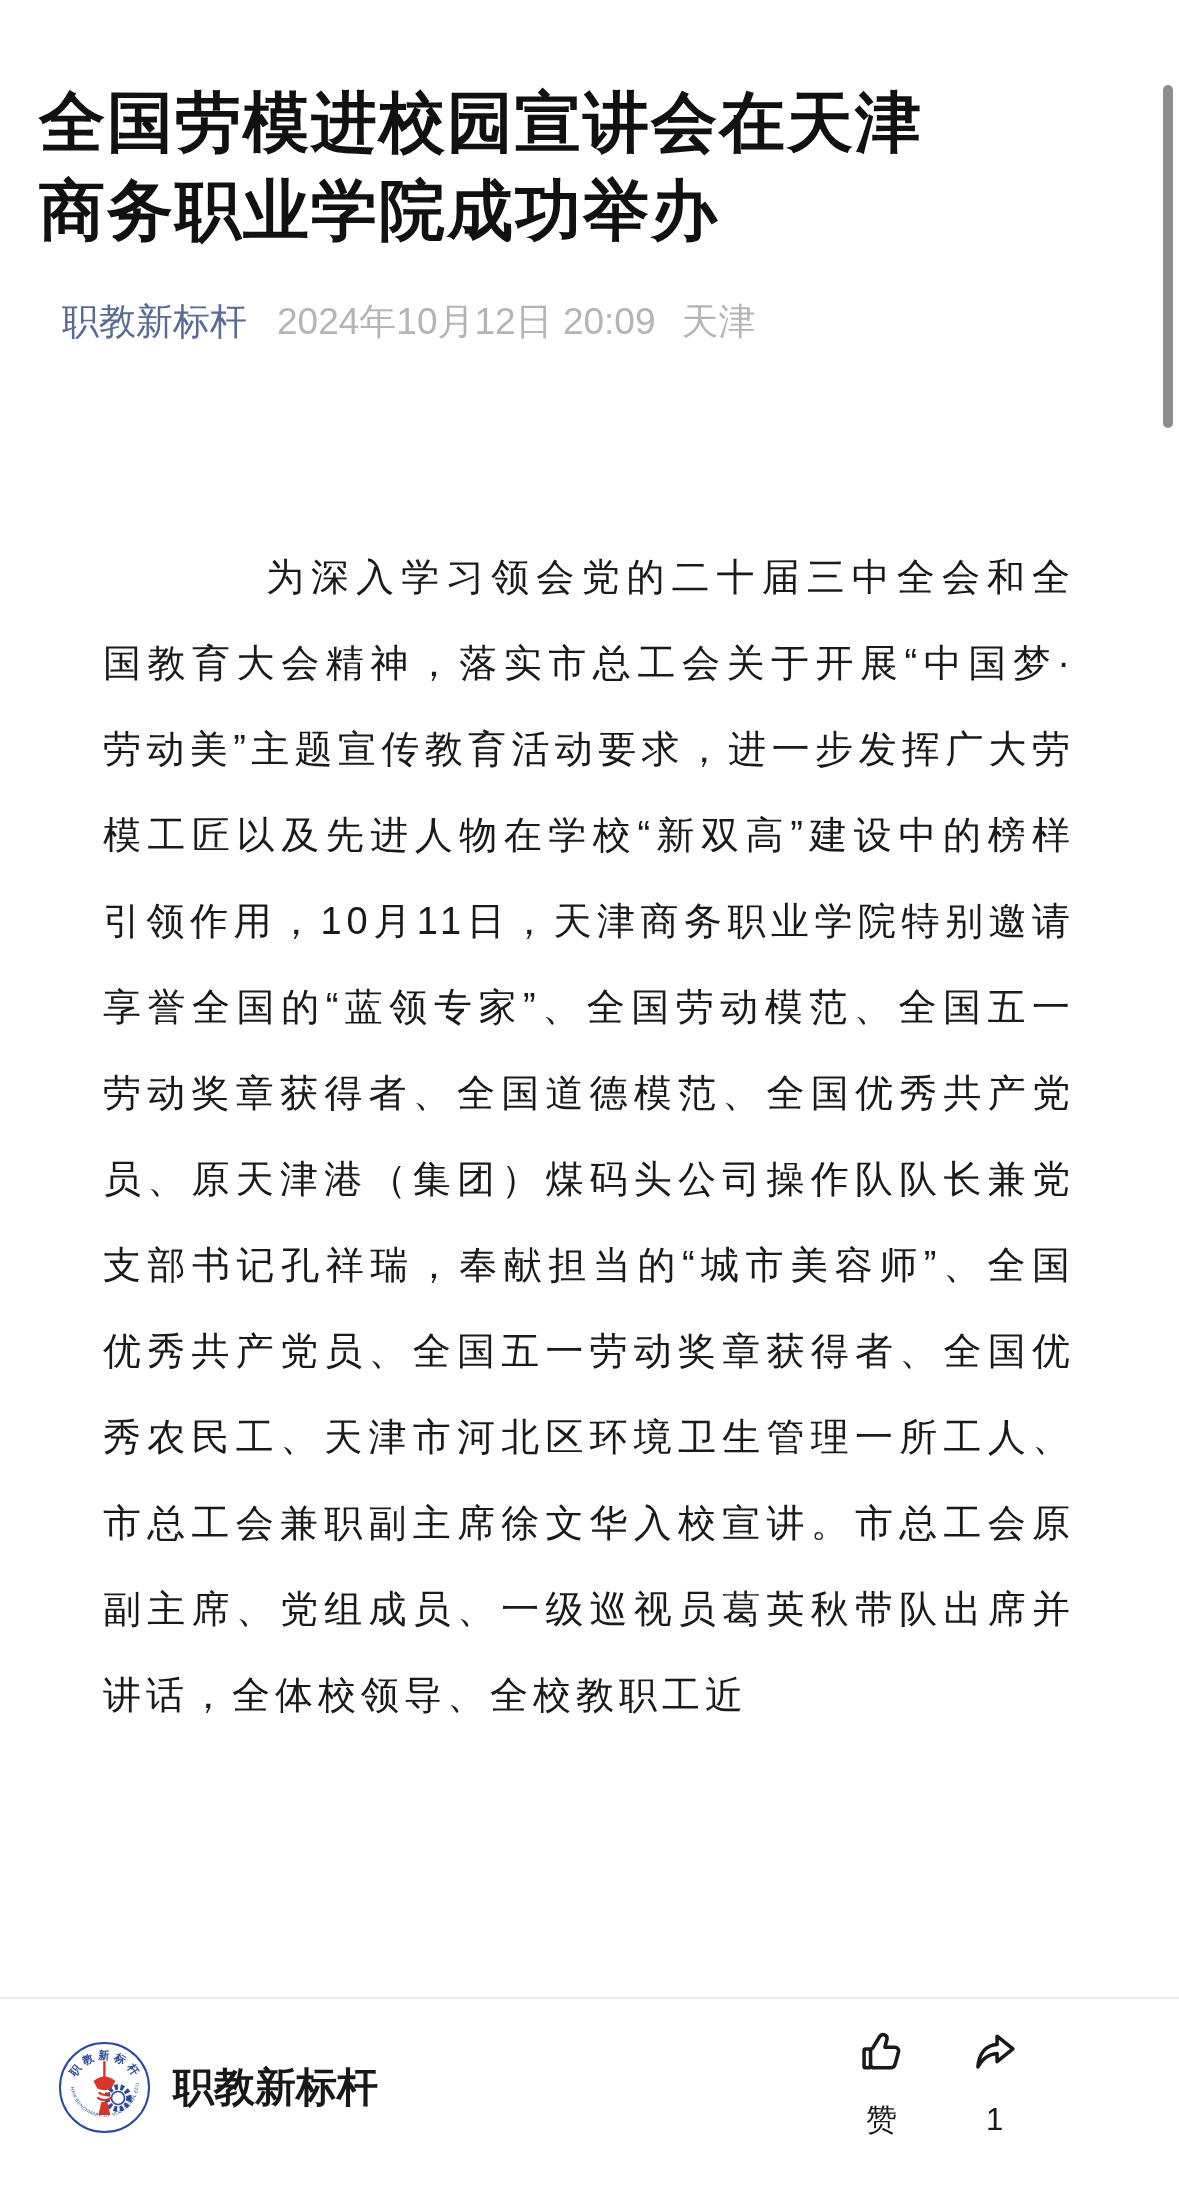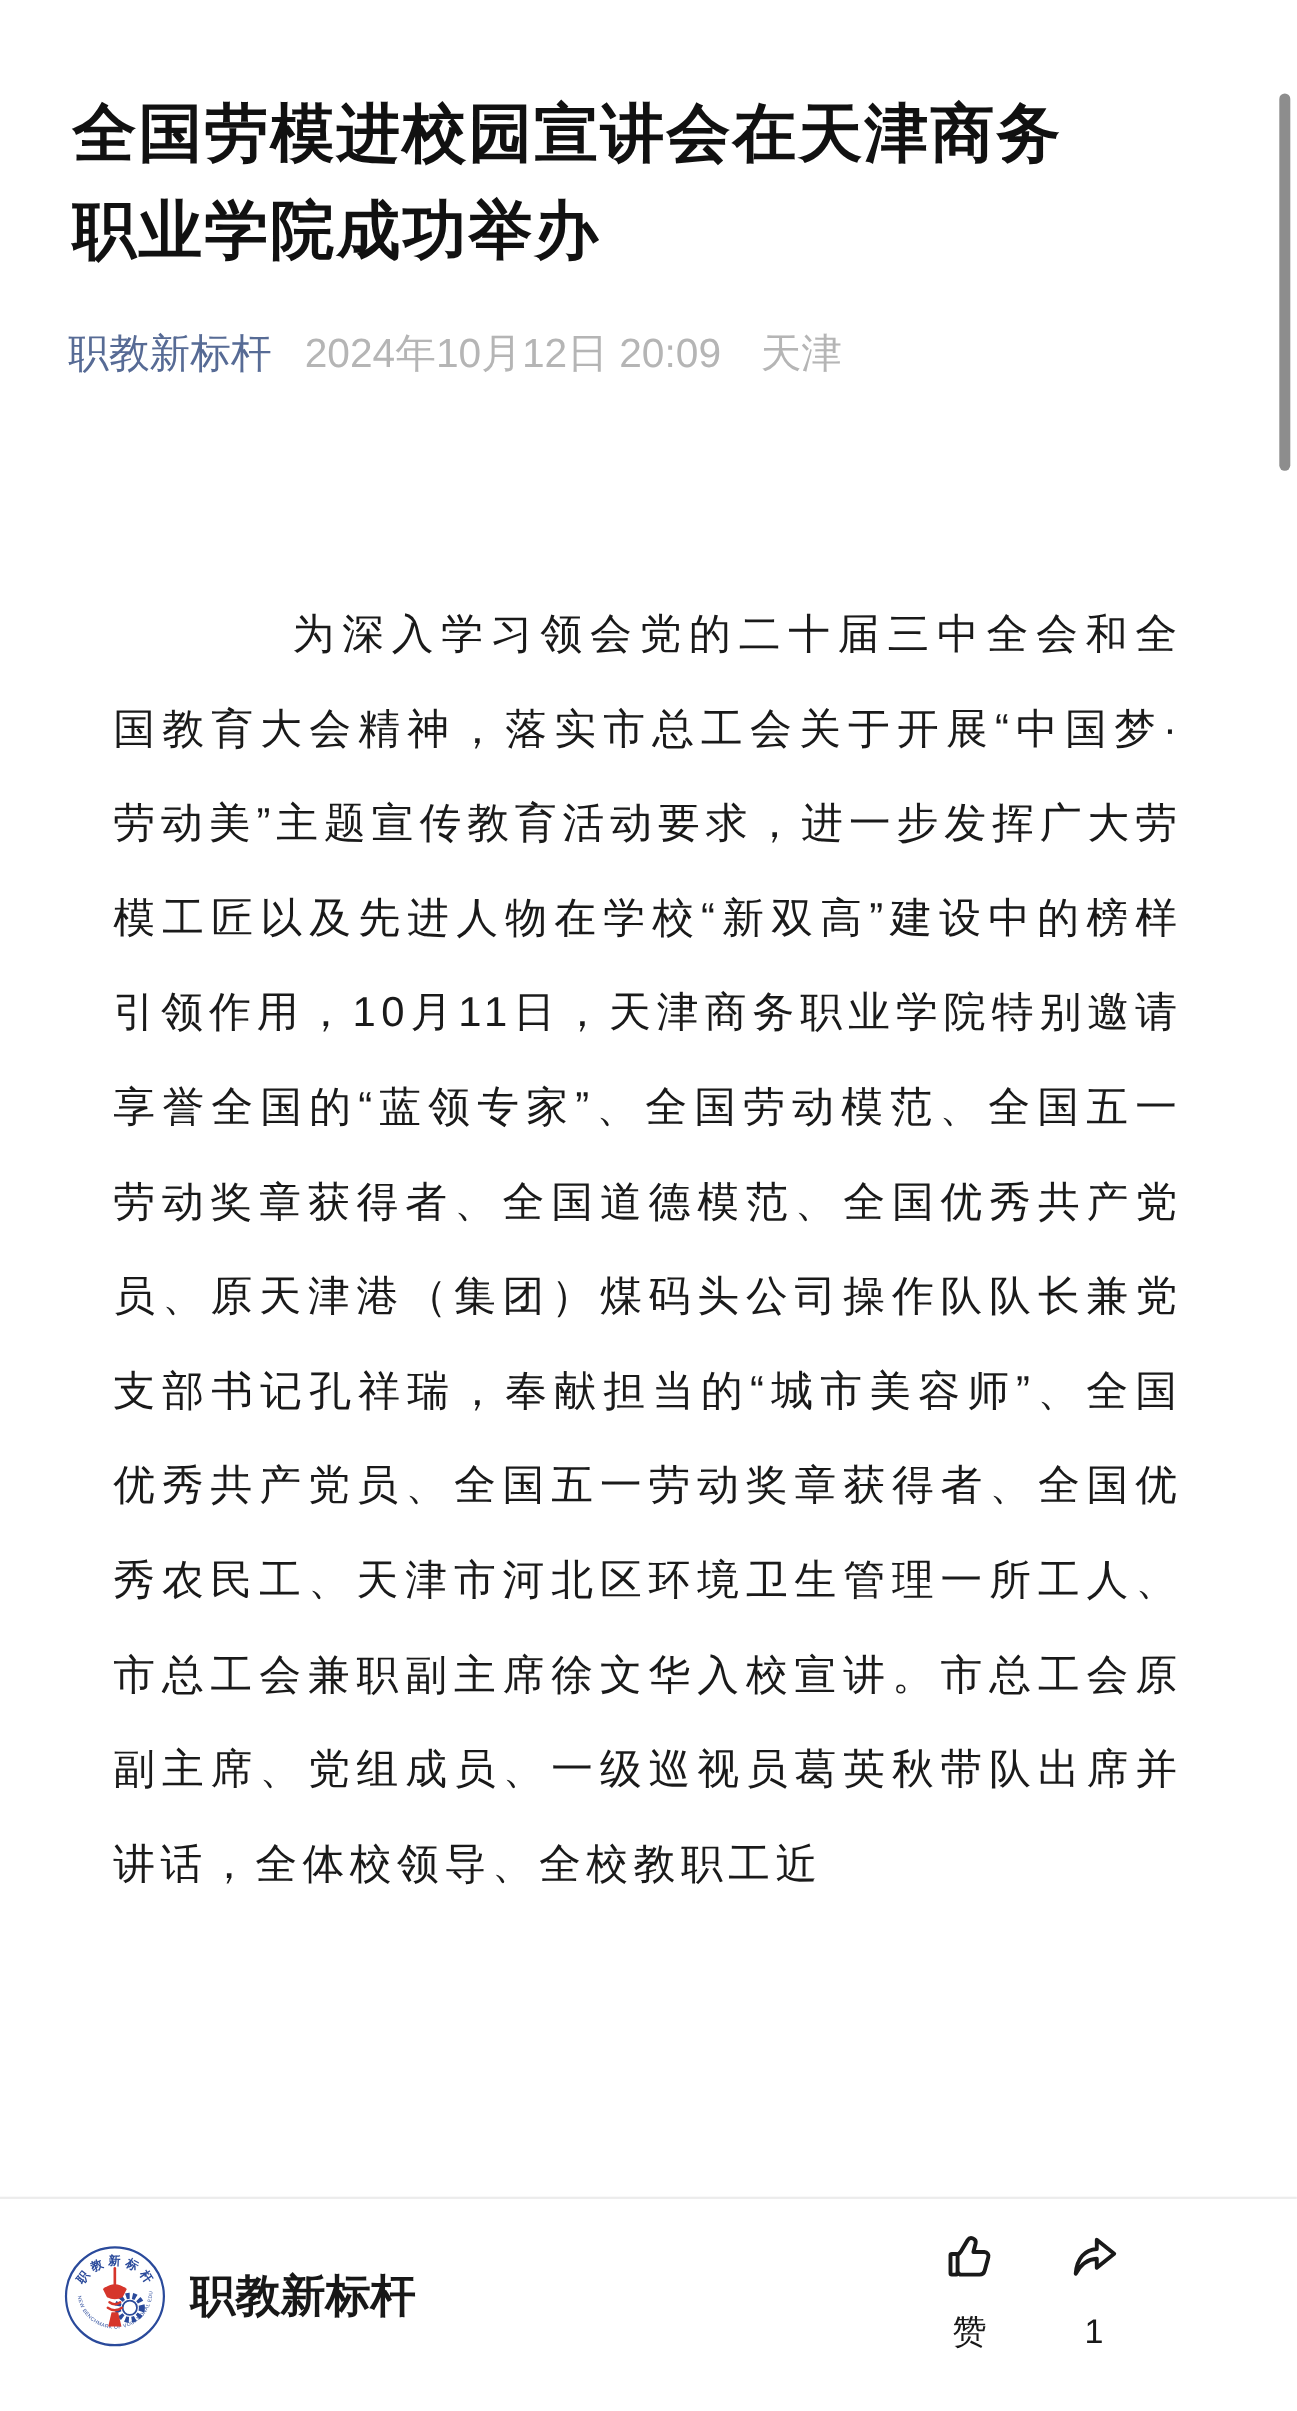--- a/index.html
+++ b/index.html
@@ -6,32 +6,32 @@
   body{
     width:1179px;height:2192px;
     background:#ffffff;
     font-family:"Liberation Sans","DejaVu Sans",sans-serif;
     position:relative;
     overflow:hidden;
   }
   
   .article{position:absolute;top:0;left:0;width:1179px;}
   .title{
-    margin:78px 62px 0 66px;
+    margin:78px 62px 0 39px;
     max-width:930px;
-    font-size:58px;line-height:88px;font-weight:700;
+    font-size:66px;line-height:88px;font-weight:700;
     color:#111111;letter-spacing:2px;
   }
   .meta{
     margin:44px 62px 0 62px;
     display:flex;align-items:baseline;
     font-size:37px;line-height:48px;
   }
   .account-link{color:#576b95;margin-right:30px;}
-  .pub-date{color:#b5b5b5;margin-right:36px;}
+  .pub-date{color:#b5b5b5;margin-right:26px;}
   .pub-location{color:#b5b5b5;text-align:center;}
   .listen-row{
     margin:48px 62px 0 66px;
     display:flex;align-items:center;
     height:48px;
   }
   .listen-row svg{width:42px;height:42px;display:block;}
   .listen-label{color:#576b95;font-size:36px;margin-left:16px;}
   
   .body-text{

